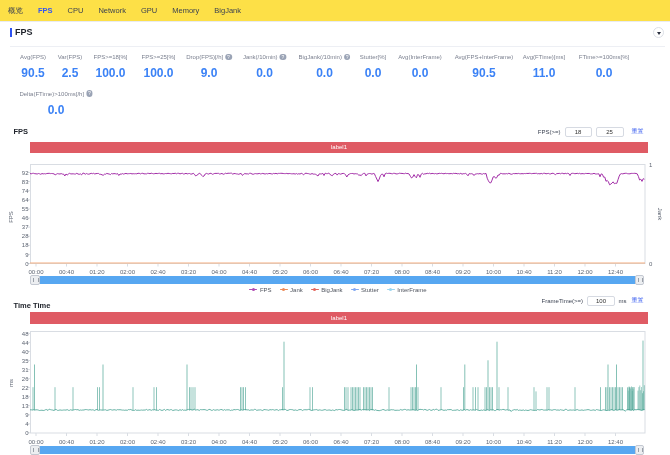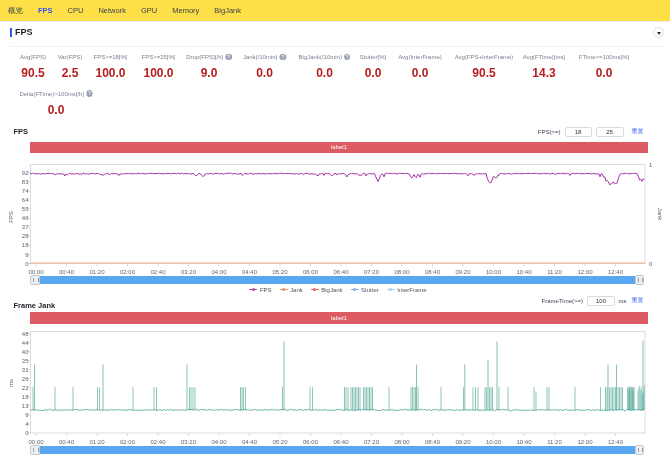--- a/index.html
+++ b/index.html
@@ -9,21 +9,21 @@
 .tabbar .on { color:#3556f0; font-weight:bold; }
 .hbar { position:absolute; left:10px; top:27.5px; width:2px; height:9.5px; background:#2d52f0; }
 .htxt { position:absolute; left:15px; top:27px; font-size:9px; font-weight:bold; color:#1d2129; }
 .hline { position:absolute; left:10px; top:46px; width:655px; height:1px; background:#edeff4; }
 .circ { position:absolute; left:653px; top:26.5px; width:11px; height:11px; border:1px solid #dcdfe6;
   border-radius:50%; background:#fff; }
 .circ:after { content:""; position:absolute; left:2.8px; top:4px; width:0; height:0;
   border-left:2.6px solid transparent; border-right:2.6px solid transparent; border-top:3px solid #2b3040; }
 .cell { position:absolute; transform:translateX(-50%); text-align:center; white-space:nowrap; }
 .clab { font-size:6px; color:#7c8190; line-height:9px; }
-.cval { font-size:12px; font-weight:bold; color:#b91c1c; line-height:17px; margin-top:3px; }
+.cval { font-size:12px; font-weight:bold; color:#3b82f6; line-height:17px; margin-top:3px; }
 .qi { display:inline-block; width:6.5px; height:6.5px; line-height:6.5px; border-radius:50%;
   background:#9aa3b5; color:#fff; font-size:5px; margin-left:2px; vertical-align:0.5px; text-align:center; }
 .ctitle { position:absolute; left:13.5px; font-size:7.5px; font-weight:bold; color:#20242c; }
 .ctrl { position:absolute; right:26.5px; font-size:6px; color:#3e4554; display:flex; align-items:center; }
 .ibox { display:inline-block; border:1px solid #d6dae2; border-radius:2px; background:#fff;
   font-size:6px; color:#333; text-align:center; }
 .reset { color:#3f62f0; margin-left:8px; }
 .rbar { position:absolute; left:30px; width:618px; background:#df5b64; color:#fff;
   font-size:6px; text-align:center; }
 .sbar { position:absolute; left:39px; width:597px; height:7.5px; background:#57a7f1; }
@@ -85,21 +85,21 @@
 <div class="cell" style="left:420px;top:53px">
     <div class="clab">Avg(InterFrame)</div>
     <div class="cval">0.0</div>
   </div>
 <div class="cell" style="left:484px;top:53px">
     <div class="clab">Avg(FPS+InterFrame)</div>
     <div class="cval">90.5</div>
   </div>
 <div class="cell" style="left:544px;top:53px">
     <div class="clab">Avg(FTime)[ms]</div>
-    <div class="cval">14.3</div>
+    <div class="cval">11.0</div>
   </div>
 <div class="cell" style="left:604px;top:53px">
     <div class="clab">FTime&gt;=100ms[%]</div>
     <div class="cval">0.0</div>
   </div>
 <div class="cell" style="left:56px;top:89.5px">
     <div class="clab">Delta(FTime)&gt;100ms[/h]<span class="qi">?</span></div>
     <div class="cval">0.0</div>
   </div>
 <div class="ctitle" style="top:127px">FPS</div>
@@ -173,21 +173,21 @@
 <text x="615.5" y="154" font-size="6" fill="#5f6673" text-anchor="middle">12:40</text>
 <text x="13" y="97" font-size="6" fill="#5f6673" text-anchor="middle" transform="rotate(-90 13 97)">FPS</text>
 <text x="658" y="94" font-size="6" fill="#5f6673" text-anchor="middle" transform="rotate(90 658 94)">Jank</text>
 <line x1="30" y1="143" x2="645" y2="143" stroke="#f4ad7e" stroke-width="1"></line>
 <polyline points="30.0,53.5 31.2,53.8 32.4,53.4 33.6,53.3 34.8,53.7 36.0,53.8 37.2,54.0 38.4,53.5 39.6,53.8 40.8,54.3 42.0,53.5 43.2,53.9 44.4,53.7 45.6,53.9 46.8,53.5 48.0,53.4 49.2,53.3 50.4,53.6 51.6,53.5 52.8,53.6 54.0,53.9 55.2,54.8 56.4,54.2 57.6,53.6 58.8,53.9 60.0,54.0 61.2,53.6 62.4,54.1 63.6,54.1 64.8,56.0 66.0,54.0 67.2,55.0 68.4,54.0 69.6,53.3 70.8,53.9 72.0,53.9 73.2,53.8 74.4,54.0 75.6,54.0 76.8,53.3 78.0,54.0 79.2,54.3 80.4,53.9 81.6,54.9 82.8,53.2 84.0,53.2 85.2,54.3 86.4,53.5 87.6,54.0 88.8,54.2 90.0,53.8 91.2,53.3 92.4,53.7 93.6,53.3 94.8,54.0 96.0,53.6 97.2,53.5 98.4,53.4 99.6,54.3 100.8,54.3 102.0,54.8 103.2,55.3 104.4,54.2 105.6,54.2 106.8,53.4 108.0,53.8 109.2,54.0 110.4,54.6 111.6,53.5 112.8,53.9 114.0,53.6 115.2,53.7 116.4,54.0 117.6,53.6 118.8,55.5 120.0,54.0 121.2,54.2 122.4,53.6 123.6,54.1 124.8,53.7 126.0,53.4 127.2,53.8 128.4,53.7 129.6,53.6 130.8,53.5 132.0,53.9 133.2,53.7 134.4,53.8 135.6,53.7 136.8,53.8 138.0,53.3 139.2,53.3 140.4,53.9 141.6,53.4 142.8,53.3 144.0,53.9 145.2,53.8 146.4,53.9 147.6,53.3 148.8,53.4 150.0,53.7 151.2,53.2 152.4,53.5 153.6,53.8 154.8,53.6 156.0,53.4 157.2,53.6 158.4,53.4 159.6,53.3 160.8,53.8 162.0,53.5 163.2,53.9 164.4,53.8 165.6,53.5 166.8,53.6 168.0,53.3 169.2,53.5 170.4,53.7 171.6,53.8 172.8,53.4 174.0,53.6 175.2,53.2 176.4,53.8 177.6,53.3 178.8,53.3 180.0,53.9 181.2,53.5 182.4,53.3 183.6,54.0 184.8,53.8 186.0,53.3 187.2,53.9 188.4,53.6 189.6,53.5 190.8,54.1 192.0,54.0 193.2,53.3 194.4,54.2 195.6,55.9 196.8,55.3 198.0,54.4 199.2,53.3 200.4,53.7 201.6,55.3 202.8,56.5 204.0,56.0 205.2,54.0 206.4,53.4 207.6,53.8 208.8,54.1 210.0,53.3 211.2,53.4 212.4,54.3 213.6,53.9 214.8,53.4 216.0,53.4 217.2,53.4 218.4,53.3 219.6,54.0 220.8,53.8 222.0,53.4 223.2,54.3 224.4,53.9 225.6,53.2 226.8,53.6 228.0,53.2 229.2,53.3 230.4,53.2 231.6,53.2 232.8,54.2 234.0,53.5 235.2,53.6 236.4,53.9 237.6,54.0 238.8,54.3 240.0,53.7 241.2,53.5 242.4,55.4 243.6,54.4 244.8,53.5 246.0,53.9 247.2,53.8 248.4,54.1 249.6,53.3 250.8,53.3 252.0,54.0 253.2,54.3 254.4,53.8 255.6,53.6 256.8,53.8 258.0,53.8 259.2,53.4 260.4,53.9 261.6,53.7 262.8,53.4 264.0,53.8 265.2,54.0 266.4,53.6 267.6,53.9 268.8,53.5 270.0,53.5 271.2,53.8 272.4,54.0 273.6,53.4 274.8,53.7 276.0,53.3 277.2,53.9 278.4,53.4 279.6,53.4 280.8,53.3 282.0,53.3 283.2,53.5 284.4,53.6 285.6,53.6 286.8,53.4 288.0,53.8 289.2,53.5 290.4,53.6 291.6,53.8 292.8,53.8 294.0,53.7 295.2,54.1 296.4,53.5 297.6,54.2 298.8,53.7 300.0,54.1 301.2,53.3 302.4,53.8 303.6,54.9 304.8,53.5 306.0,53.2 307.2,53.5 308.4,53.6 309.6,54.0 310.8,54.2 312.0,53.5 313.2,54.1 314.4,54.1 315.6,54.3 316.8,55.1 318.0,56.0 319.2,53.9 320.4,53.9 321.6,53.9 322.8,53.4 324.0,55.5 325.2,53.2 326.4,53.6 327.6,53.6 328.8,53.2 330.0,54.3 331.2,55.3 332.4,55.7 333.6,54.1 334.8,53.5 336.0,53.4 337.2,55.1 338.4,53.5 339.6,53.8 340.8,54.2 342.0,53.6 343.2,53.4 344.4,53.6 345.6,54.9 346.8,57.0 348.0,54.9 349.2,54.2 350.4,53.6 351.6,53.5 352.8,53.5 354.0,54.0 355.2,53.7 356.4,53.8 357.6,54.0 358.8,55.2 360.0,55.0 361.2,55.6 362.4,54.1 363.6,53.4 364.8,53.3 366.0,55.9 367.2,54.2 368.4,53.7 369.6,53.5 370.8,53.7 372.0,54.2 373.2,53.5 374.4,53.7 375.6,56.5 376.8,59.0 378.0,61.6 379.2,59.1 380.4,55.8 381.6,54.2 382.8,54.2 384.0,56.8 385.2,53.7 386.4,53.2 387.6,53.5 388.8,53.3 390.0,53.3 391.2,53.6 392.4,53.8 393.6,53.3 394.8,53.4 396.0,53.9 397.2,53.9 398.4,53.6 399.6,53.2 400.8,53.4 402.0,53.4 403.2,53.6 404.4,53.7 405.6,53.2 406.8,53.6 408.0,53.5 409.2,54.1 410.4,56.3 411.6,58.0 412.8,57.0 414.0,54.6 415.2,56.6 416.4,57.8 417.6,54.5 418.8,54.9 420.0,57.3 421.2,54.2 422.4,53.3 423.6,54.3 424.8,53.8 426.0,53.8 427.2,53.3 428.4,53.6 429.6,53.2 430.8,53.8 432.0,53.4 433.2,53.5 434.4,53.8 435.6,53.5 436.8,53.9 438.0,53.7 439.2,53.3 440.4,53.5 441.6,53.3 442.8,53.6 444.0,53.8 445.2,53.3 446.4,53.6 447.6,53.5 448.8,53.7 450.0,53.7 451.2,53.5 452.4,53.8 453.6,53.3 454.8,53.5 456.0,53.3 457.2,53.8 458.4,53.6 459.6,53.9 460.8,53.3 462.0,54.2 463.2,53.7 464.4,53.7 465.6,53.4 466.8,54.3 468.0,55.8 469.2,53.6 470.4,53.8 471.6,53.7 472.8,54.0 474.0,55.5 475.2,54.1 476.4,53.9 477.6,53.7 478.8,53.9 480.0,53.5 481.2,54.0 482.4,54.2 483.6,53.5 484.8,53.9 486.0,53.4 487.2,58.2 488.4,60.8 489.6,62.7 490.8,62.9 492.0,60.2 493.2,56.9 494.4,56.5 495.6,58.2 496.8,57.6 498.0,55.0 499.2,55.2 500.4,53.3 501.6,53.5 502.8,53.9 504.0,53.8 505.2,53.9 506.4,53.6 507.6,53.9 508.8,53.3 510.0,53.8 511.2,54.3 512.4,54.0 513.6,53.5 514.8,53.7 516.0,53.5 517.2,53.7 518.4,53.4 519.6,53.7 520.8,53.8 522.0,53.6 523.2,53.8 524.4,53.5 525.6,53.6 526.8,53.4 528.0,53.5 529.2,53.3 530.4,53.4 531.6,53.7 532.8,53.5 534.0,53.4 535.2,53.4 536.4,53.3 537.6,53.8 538.8,53.6 540.0,53.9 541.2,53.4 542.4,53.9 543.6,53.3 544.8,53.3 546.0,53.8 547.2,53.6 548.4,53.4 549.6,53.9 550.8,53.9 552.0,53.3 553.2,53.3 554.4,54.0 555.6,54.6 556.8,53.5 558.0,53.6 559.2,53.3 560.4,53.8 561.6,53.3 562.8,53.3 564.0,53.9 565.2,53.3 566.4,53.7 567.6,53.3 568.8,53.6 570.0,55.5 571.2,53.5 572.4,53.3 573.6,53.4 574.8,53.7 576.0,53.6 577.2,53.3 578.4,53.7 579.6,53.3 580.8,53.9 582.0,53.6 583.2,53.7 584.4,53.8 585.6,53.4 586.8,53.5 588.0,53.5 589.2,53.4 590.4,53.9 591.6,53.9 592.8,53.8 594.0,53.3 595.2,53.9 596.4,54.0 597.6,53.9 598.8,53.8 600.0,56.8 601.2,53.9 602.4,54.3 603.6,57.2 604.8,57.1 606.0,61.3 607.2,60.4 608.4,61.8 609.6,64.8 610.8,64.2 612.0,62.9 613.2,61.9 614.4,63.7 615.6,63.3 616.8,63.3 618.0,59.7 619.2,56.1 620.4,54.0 621.6,53.6 622.8,53.9 624.0,53.5 625.2,53.3 626.4,53.3 627.6,53.7 628.8,53.8 630.0,53.8 631.2,53.4 632.4,53.4 633.6,53.4 634.8,53.3 636.0,53.5 637.2,53.8 638.4,56.4 639.6,60.0 640.8,59.2 642.0,61.4 643.2,58.7 644.4,59.2" fill="none" stroke="#a32fa8" stroke-width="1" stroke-linejoin="round"></polyline>
 </svg>
 <div class="sbar" style="top:276px"></div>
 <div class="shdl" style="left:30px;top:275px"></div>
 <div class="shdl" style="left:634.5px;top:275px"></div>
 <div class="legend"><span class="li"><span class="lm" style="background:#b04cb2"></span>FPS</span><span class="li"><span class="lm" style="background:#ec8a58"></span>Jank</span><span class="li"><span class="lm" style="background:#e4675e"></span>BigJank</span><span class="li"><span class="lm" style="background:#82a8f2"></span>Stutter</span><span class="li"><span class="lm" style="background:#9cd6f0"></span>InterFrame</span></div>
-<div class="ctitle" style="top:301px">Frame Jank</div>
+<div class="ctitle" style="top:301px">Time Time</div>
 <div class="ctrl" style="top:296px">FrameTime(&gt;=)<span class="ibox" style="width:28px;height:9.5px;line-height:8.5px;margin-left:4px">100</span><span style="margin-left:3.5px">ms</span><span class="reset" style="margin-left:5px">重置</span></div>
 <div class="rbar" style="top:312px;height:12px;line-height:12px">label1</div>
 <svg width="670" height="160" style="position:absolute;left:0;top:295px" font-family="Liberation Sans, sans-serif">
 <rect x="30.5" y="36.5" width="614.5" height="101.5" fill="none" stroke="#d9dde3" stroke-width="1"></rect>
 <line x1="27" y1="38.4" x2="30" y2="38.4" stroke="#d9dde3"></line>
 <text x="28.5" y="40.5" font-size="6" fill="#5f6673" text-anchor="end">48</text>
 <line x1="27" y1="47.4" x2="30" y2="47.4" stroke="#d9dde3"></line>
 <text x="28.5" y="49.5" font-size="6" fill="#5f6673" text-anchor="end">44</text>
 <line x1="27" y1="56.5" x2="30" y2="56.5" stroke="#d9dde3"></line>
 <text x="28.5" y="58.6" font-size="6" fill="#5f6673" text-anchor="end">40</text>

